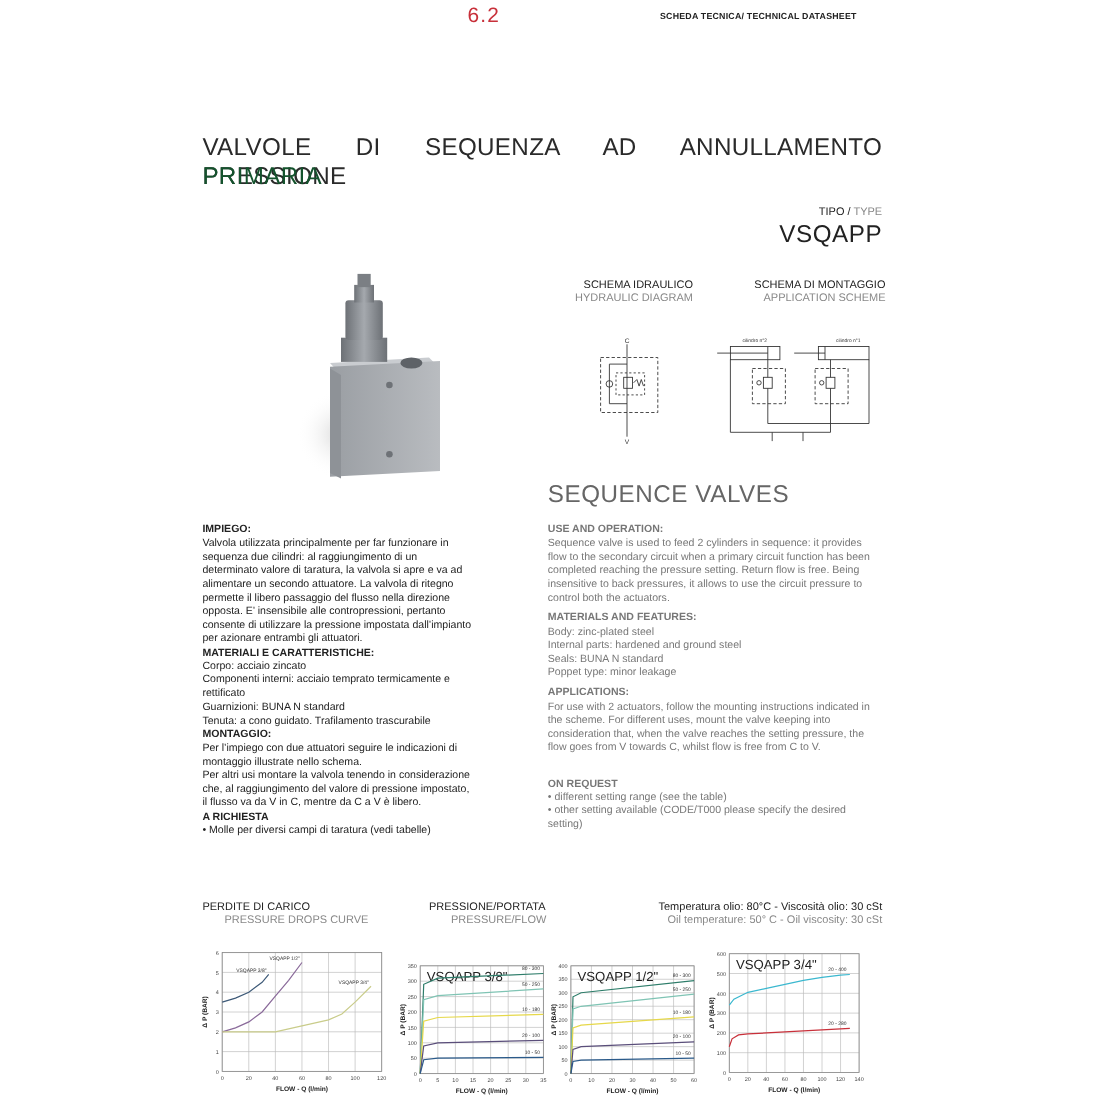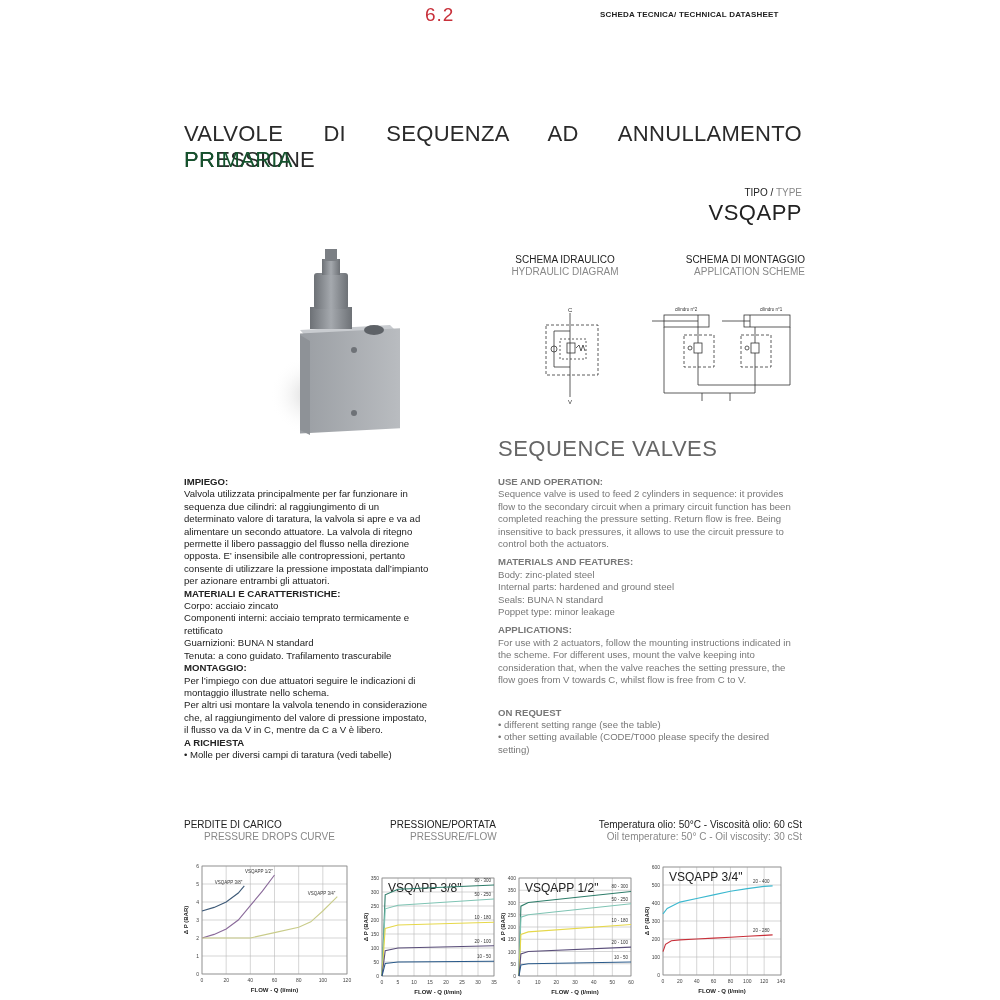--- a/index.html
+++ b/index.html
@@ -6,21 +6,21 @@
   body{width:1000px;height:1000px;position:relative;overflow:hidden;font-family:"Liberation Sans","DejaVu Sans",sans-serif;color:#222;}
   .abs{position:absolute;}
   .pagenum{left:425px;top:4px;color:#c8303a;font-size:19px;letter-spacing:1px;}
   .hdr{left:600px;top:10px;font-size:8px;font-weight:bold;color:#222;letter-spacing:0.2px;}
   .title{left:184px;top:121px;width:618px;font-size:22px;line-height:26px;color:#2a2a2a;text-align:justify;text-align-last:justify;letter-spacing:0.3px;}
   .title2{left:184px;top:147px;font-size:22px;line-height:26px;color:#14532d;letter-spacing:0.3px;}
   .tipo{right:198px;top:187px;font-size:10px;}
   .tipo .a{color:#222;}
   .tipo .b{color:#888;}
   .type{right:198px;top:200px;font-size:22px;color:#222;letter-spacing:0.5px;}
-  .schlab{font-size:10px;text-align:center;line-height:12px;}
+  .schlab{font-size:10px;text-align:right;line-height:12px;}
   .schlab .it{color:#222;}
   .schlab .en{color:#888;}
   .sv{left:498px;top:436px;font-size:22px;color:#666;letter-spacing:0.5px;}
   .txt{font-size:9.6px;line-height:12.4px;color:#222;}
   .txt .h{font-weight:bold;display:block;}
   .en .txt,.en{color:#777;}
   .bul{display:block;}
   .chtitle{font-size:10px;line-height:12px;}
   .chtitle .it{color:#222;}
   .chtitle .en{color:#888;padding-left:20px;}
@@ -157,21 +157,21 @@
 
 <div class="abs chtitle" style="left:184px;top:819px;">
   <div class="it">PERDITE DI CARICO</div>
   <div class="en">PRESSURE DROPS CURVE</div>
 </div>
 <div class="abs chtitle" style="left:390px;top:819px;">
   <div class="it">PRESSIONE/PORTATA</div>
   <div class="en">PRESSURE/FLOW</div>
 </div>
 <div class="abs chtitle" style="right:198px;top:819px;text-align:right;">
-  <div class="it">Temperatura olio: 50°C - Viscosità olio: 60 cSt</div>
+  <div class="it">Temperatura olio: 80°C - Viscosità olio: 30 cSt</div>
   <div class="en">Oil temperature: 50° C - Oil viscosity: 30 cSt</div>
 </div>
 
 <div class="abs" style="left:178px;top:860px;width:180px;height:140px;">
   <svg id="c0" width="180" height="140">
       <line x1="24" y1="6" x2="24" y2="114" stroke="#bbb" stroke-width="0.6"></line>
       <text x="24" y="122" font-size="5" text-anchor="middle" fill="#444">0</text>
       <line x1="48.166666666666664" y1="6" x2="48.166666666666664" y2="114" stroke="#bbb" stroke-width="0.6"></line>
       <text x="48.166666666666664" y="122" font-size="5" text-anchor="middle" fill="#444">20</text>
       <line x1="72.33333333333333" y1="6" x2="72.33333333333333" y2="114" stroke="#bbb" stroke-width="0.6"></line>

